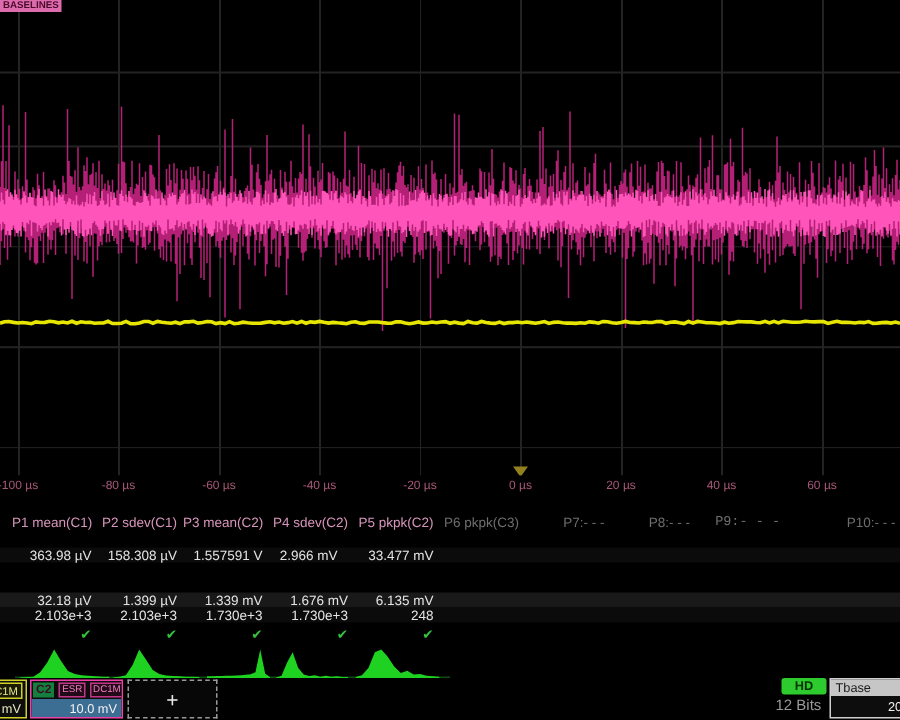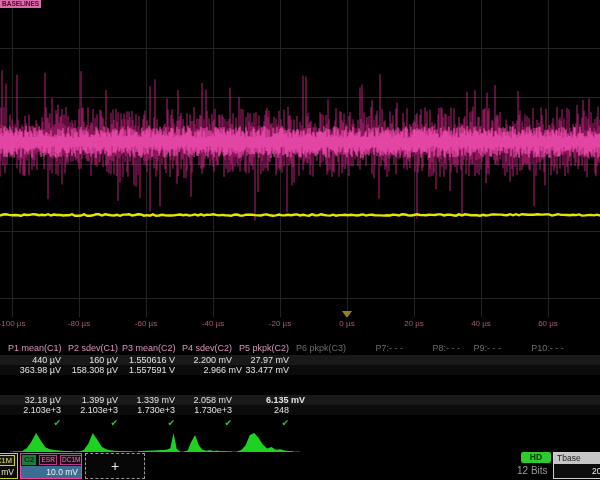--- a/index.html
+++ b/index.html
@@ -132,44 +132,37 @@
   <div id="mtable">
       <div class="trow" style="top: 0px;">
         <div class="tcell thead" style="width: 53px; left: 8px;">P1 mean(C1)</div>
         <div class="tcell thead" style="width: 53px; left: 65px;">P2 sdev(C1)</div>
         <div class="tcell thead" style="width: 53px; left: 122px;">P3 mean(C2)</div>
         <div class="tcell thead" style="width: 53px; left: 179px;">P4 sdev(C2)</div>
         <div class="tcell thead" style="width: 53px; left: 236px;">P5 pkpk(C2)</div>
         <div class="tcell thead dim" style="width: 53px; left: 293px;">P6 pkpk(C3)</div>
         <div class="tcell thead dim" style="width: 53px; left: 350px;">P7:- - -</div>
         <div class="tcell thead dim" style="width: 53px; left: 407px;">P8:- - -</div>
-        <div class="tcell thead dim" style="width: 53px; left: 448px;">P9:- - -</div>
-        <div class="tcell thead dim" style="width: 53px; left: 521px; text-align: center;">P10:- - -</div>
+        <div class="tcell thead dim" style="width: 53px; left: 467px; font-family: Liberation Mono, monospace;">P9:- - -</div>
+        <div class="tcell thead dim" style="width: 53px; left: 544px;">P10:- - -</div>
         <div class="tcell thead dim" style="width: 53px; left: 578px;">P11</div>
-      </div>
-      <div class="trow stripe-a" style="top: 12px;">
-        <div class="tcell" style="width: 53px; left: 8px;">440 µV</div>
-        <div class="tcell" style="width: 53px; left: 65px;">160 µV</div>
-        <div class="tcell" style="width: 53px; left: 122px;">1.550616 V</div>
-        <div class="tcell" style="width: 53px; left: 179px;">2.200 mV</div>
-        <div class="tcell" style="width: 53px; left: 236px;">27.97 mV</div>
       </div>
       <div class="trow stripe-b" style="top: 22px;">
         <div class="tcell" style="width: 53px; left: 8px;">363.98 µV</div>
         <div class="tcell" style="width: 53px; left: 65px;">158.308 µV</div>
         <div class="tcell" style="width: 53px; left: 122px;">1.557591 V</div>
-        <div class="tcell" style="width: 53px; left: 189px;">2.966 mV</div>
+        <div class="tcell" style="width: 53px; left: 172px;">2.966 mV</div>
         <div class="tcell" style="width: 53px; left: 236px;">33.477 mV</div>
       </div>
       <div class="trow stripe-a" style="top: 52px;">
         <div class="tcell" style="width: 53px; left: 8px;">32.18 µV</div>
         <div class="tcell" style="width: 53px; left: 65px;">1.399 µV</div>
         <div class="tcell" style="width: 53px; left: 122px;">1.339 mV</div>
-        <div class="tcell" style="width: 53px; left: 179px;">2.058 mV</div>
-        <div class="tcell" style="width: 53px; left: 252px; font-weight: bold;">6.135 mV</div>
+        <div class="tcell" style="width: 53px; left: 179px;">1.676 mV</div>
+        <div class="tcell" style="width: 53px; left: 236px;">6.135 mV</div>
       </div>
       <div class="trow stripe-b" style="top: 62px;">
         <div class="tcell" style="width: 53px; left: 8px;">2.103e+3</div>
         <div class="tcell" style="width: 53px; left: 65px;">2.103e+3</div>
         <div class="tcell" style="width: 53px; left: 122px;">1.730e+3</div>
         <div class="tcell" style="width: 53px; left: 179px;">1.730e+3</div>
         <div class="tcell" style="width: 53px; left: 236px;">248</div>
       </div>
       <div class="trow" style="top: 75px;">
         <div class="tcell check" style="width: 53px; left: 8px;">✔</div>

